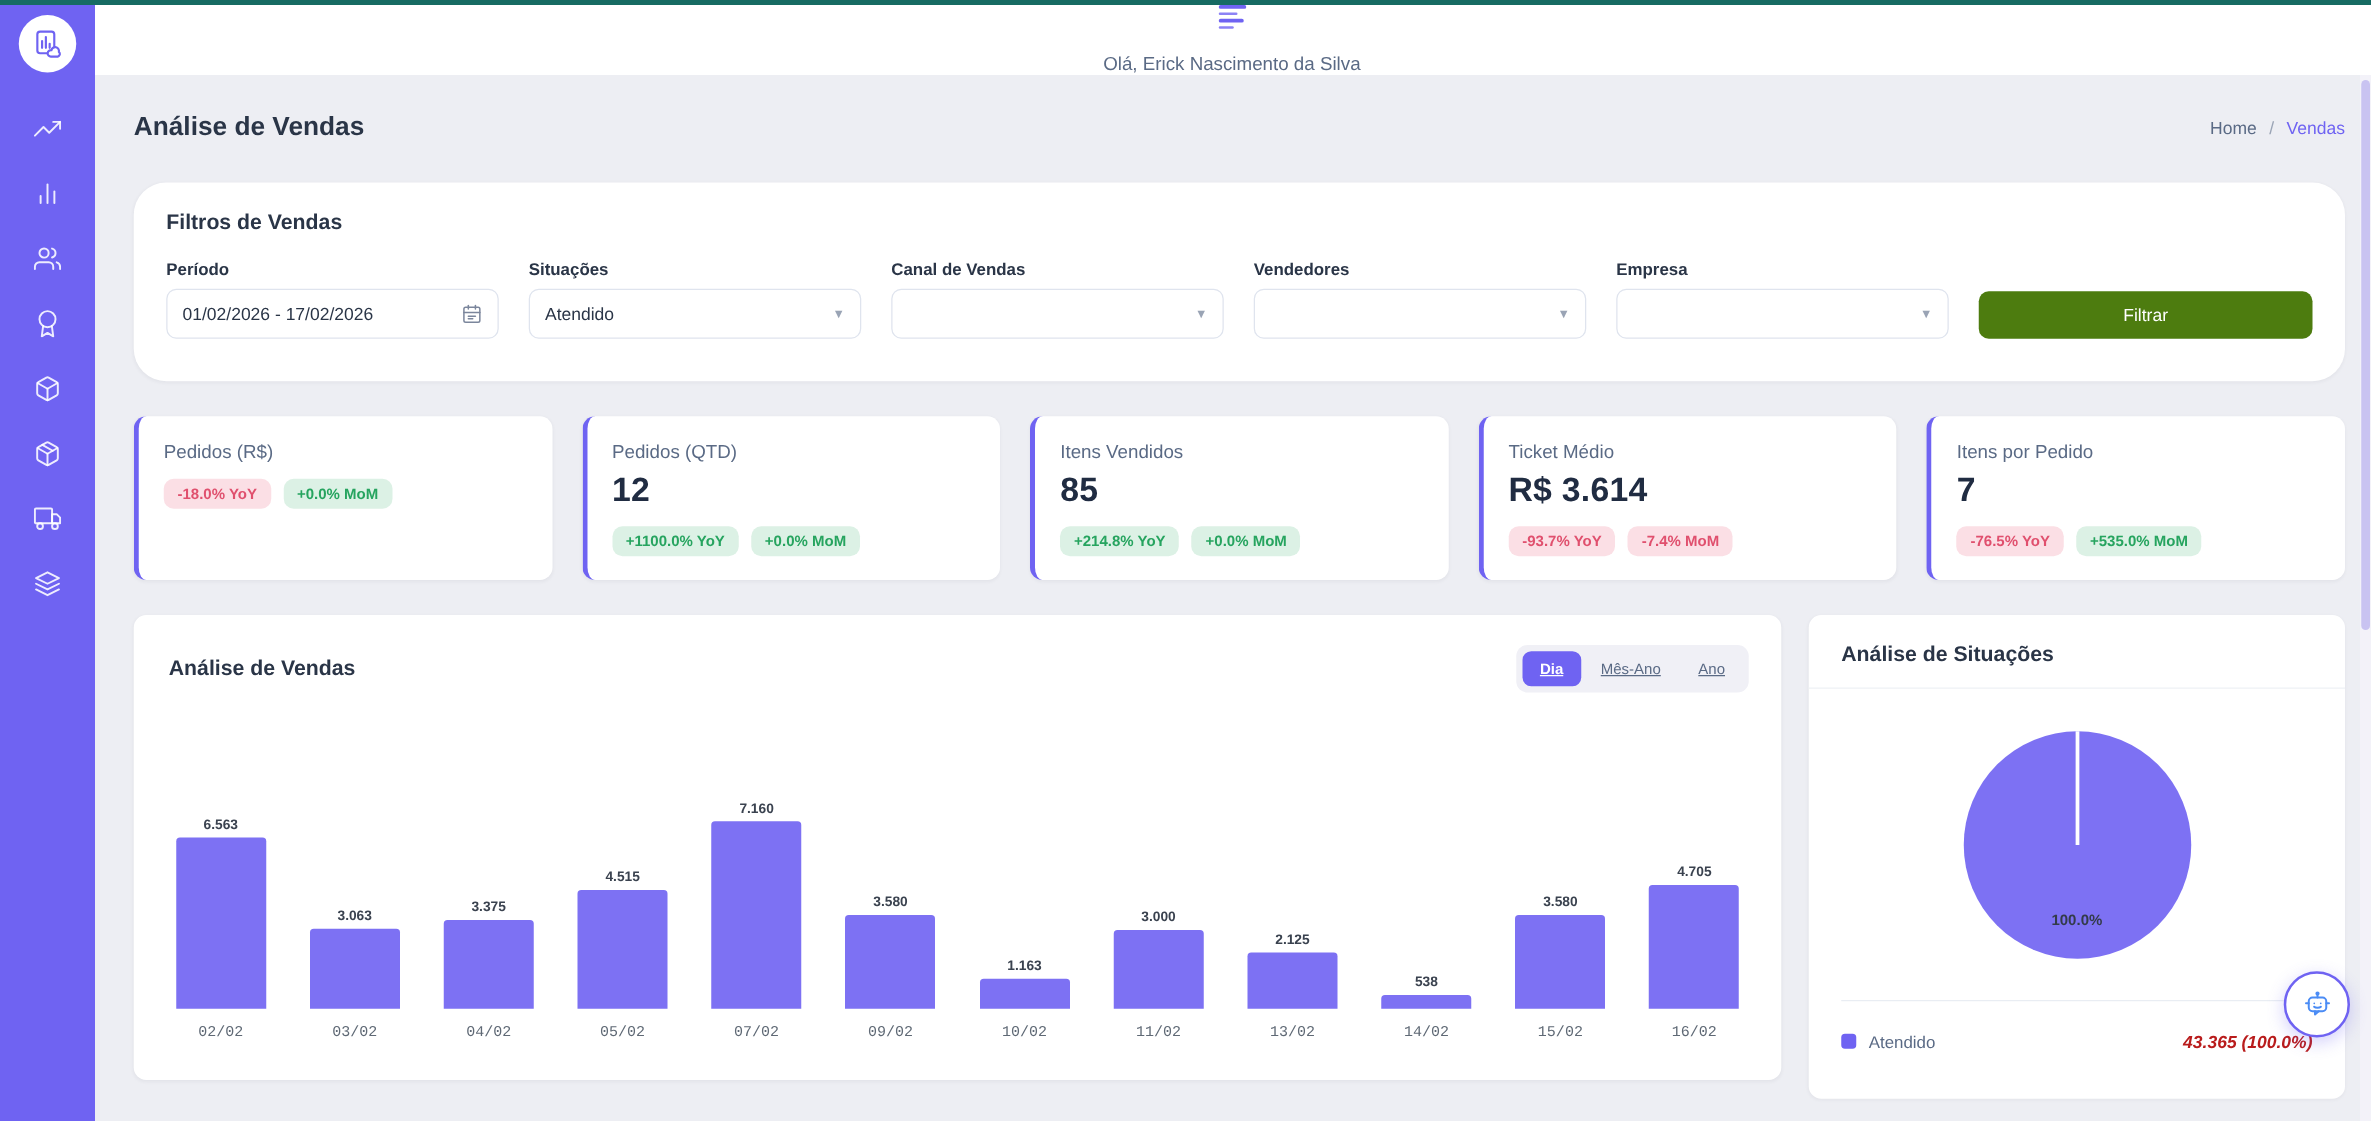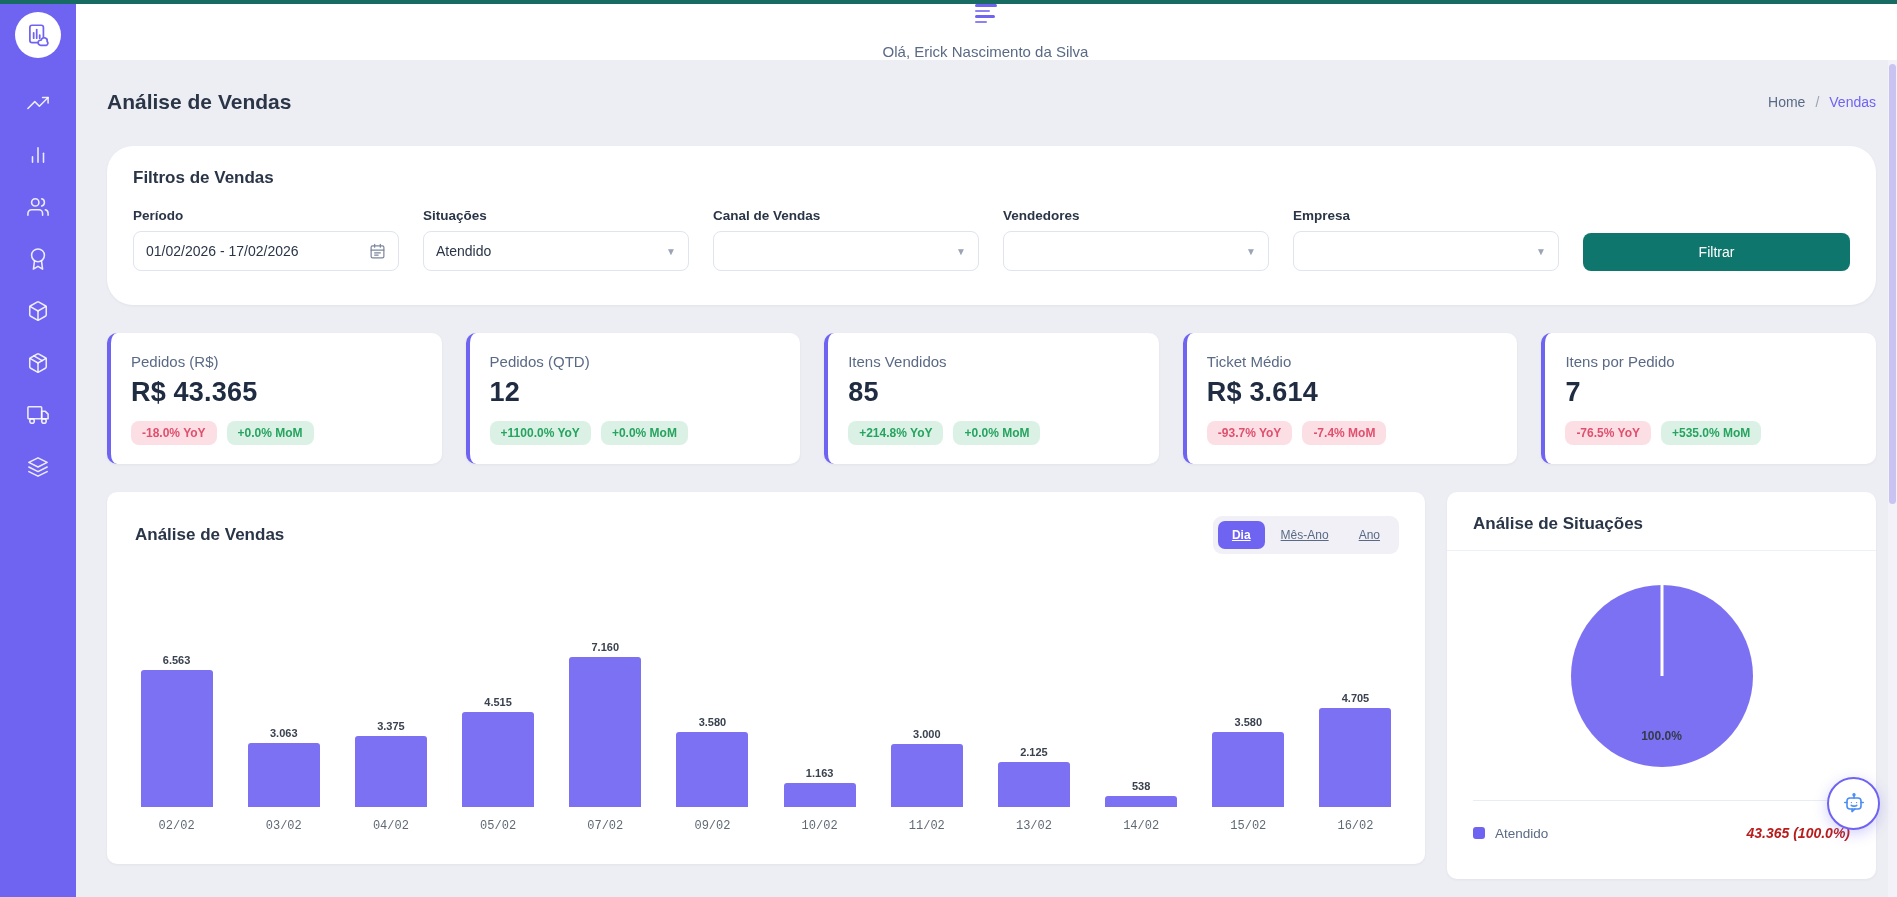--- a/index.html
+++ b/index.html
@@ -44,21 +44,21 @@
   
   .filters-card { margin:32px 21px 0 31px; padding:22px 26px 34px;border-radius:26px; }
   .filters-title { font-size:17px; font-weight:700; color:#2a3547; }
   .filters-row { display:flex; gap:24px; margin-top:20px; align-items:flex-end; }
   .field { width:266px; }
   .field-label { font-size:13.5px; font-weight:700; color:#2a3547; margin-bottom:8px; }
   .control { height:40px; border:1px solid #dfe4ee; border-radius:8px; background:#fff; display:flex; align-items:center; padding:0 12px; font-size:14px; color:#2a3547; cursor:pointer; }
   .control input { border:none; outline:none; flex:1; font-size:14px; color:#2a3547; font-family:"Liberation Sans",sans-serif; background:transparent; }
   .control .caret { margin-left:auto; color:#9aa4b5; font-size:10px; }
   .control svg.cal { width:17px; height:17px; stroke:#7b869c; fill:none; stroke-width:1.7; stroke-linecap:round; margin-left:auto; }
-  .filter-btn { margin-left:auto; width:267px; height:38px; background:#0f766e; color:#fff; border:none; border-radius:8px; font-size:14px; cursor:pointer; font-family:"Liberation Sans",sans-serif; }
+  .filter-btn { margin-left:auto; width:267px; height:38px; background:#4d7c0f; color:#fff; border:none; border-radius:8px; font-size:14px; cursor:pointer; font-family:"Liberation Sans",sans-serif; }
 
   
   .kpi-row { display:flex; gap:24px; margin:28px 21px 0 31px; }
   .kpi-card { flex:1; border-left:4px solid #6f63f2; padding:20px 20px 22px; height:131px; }
   .kpi-label { font-size:15px; color:#5a6a85; }
   .kpi-value { font-size:27px; font-weight:700; color:#202c42; margin-top:7px; letter-spacing:.2px; }
   .kpi-badges { display:flex; gap:10px; margin-top:13px; }
   .badge { font-size:12px; font-weight:700; padding:5px 11px; border-radius:8px; white-space:nowrap; }
   .badge.negative { background:#fbdfe5; color:#e0506e; }
   .badge.positive { background:#dcf1e5; color:#26a45f; }
@@ -243,21 +243,20 @@
           <span class="caret">▼</span>
         </div>
       </div>
       <button class="filter-btn">Filtrar</button>
     </div>
   </section>
 
   <section class="kpi-row">
     <div class="card kpi-card">
       <div class="kpi-label">Pedidos (R$)</div>
-      <div class="kpi-value">R$ 43.365</div>
       <div class="kpi-badges">
         <span class="badge negative">-18.0% YoY</span>
         <span class="badge positive">+0.0% MoM</span>
       </div>
     </div>
     <div class="card kpi-card">
       <div class="kpi-label">Pedidos (QTD)</div>
       <div class="kpi-value">12</div>
       <div class="kpi-badges">
         <span class="badge positive">+1100.0% YoY</span>

